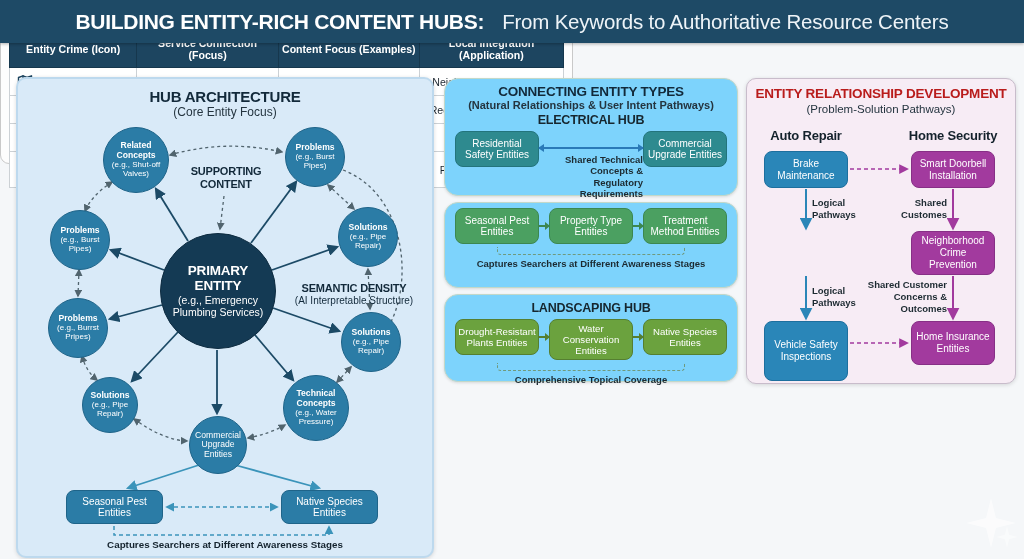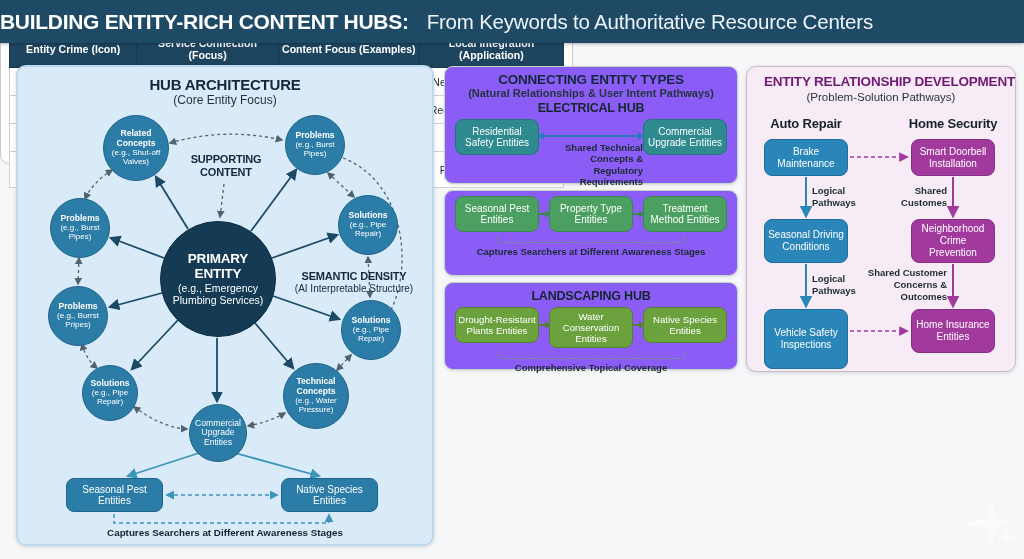--- a/index.html
+++ b/index.html
@@ -2,26 +2,26 @@
 <html><head>
 <meta charset="utf-8">
 <style>
   * { margin:0; padding:0; box-sizing:border-box; }
   html,body { width:1024px; height:559px; overflow:hidden; }
   body { font-family:"Liberation Sans", sans-serif; background:#f5f7f9; }
   #canvas { position:relative; width:1024px; height:559px; background:#f5f7f9; }
 
   
   #header-bar { position:absolute; left:0; top:0; width:1024px; height:43px;
-    background:#1e4a66; display:flex; align-items:center; justify-content:flex-start; gap:18px;
+    background:#1e4a66; display:flex; align-items:center; justify-content:center; gap:18px;
     box-shadow:0 1px 3px rgba(0,0,0,.3); }
   #header-bar .hb { color:#fff; font-weight:700; font-size:21px; letter-spacing:-.3px; }
   #header-bar .hr { color:#eef4f8; font-weight:400; font-size:20.5px; letter-spacing:-.2px; }
 
-  .panel { position:absolute; border-radius:10px; box-shadow:0 1px 4px rgba(0,0,0,.14); }
+  .panel { position:absolute; border-radius:10px; box-shadow:0 1px 4px rgba(0,0,0,.14);margin-top:12px; }
 
   
   #hub-panel { left:16px; top:65px; width:418px; height:481px;
     background:#d9eaf8; border:2px solid #bdd9ee; }
   #hub-panel .ptitle { position:absolute; top:9px; width:100%; text-align:center;
     font-weight:700; font-size:15px; color:#12293a; letter-spacing:-.2px; }
   #hub-panel .psub { position:absolute; top:26px; width:100%; text-align:center;
     font-size:12px; color:#24343f; }
   .wires { position:absolute; left:0; top:0; width:418px; height:481px; }
   .node { position:absolute; border-radius:50%; background:#2b7ca6; border:1px solid #1f6489;
@@ -37,21 +37,21 @@
   .flabel .ls { display:block; font-size:10px; }
   .hub-rect { position:absolute; width:97px; height:34px; background:#2b7ca6; border:1px solid #1f6489;
     border-radius:8px; color:#fff; font-size:10px; line-height:1.15; display:flex;
     align-items:center; justify-content:center; text-align:center; padding:2px; }
   #hub-caption { position:absolute; top:460px; width:100%; text-align:center;
     font-weight:700; font-size:9.8px; color:#14232e; }
 
   
   #connect-panel { left:444px; top:66px; width:294px; height:306px; border-radius:0;
     box-shadow:none; display:flex; flex-direction:column; gap:6px; }
-  .mid-card { background:#8b5cf6; border:1.5px solid #c2d8c9; border-radius:9px;
+  .mid-card { background:#7dd3fc; border:1.5px solid #c2d8c9; border-radius:14px;
     box-shadow:0 1px 3px rgba(0,0,0,.12); padding:5px 10px 4px; flex:0 0 auto; }
   #mid-card-1 { height:118px; }
   #mid-card-2 { height:86px; }
   #mid-card-3 { height:88px; }
   #connect-panel .ptitle { text-align:center; font-weight:700; font-size:13.5px;
     color:#12293a; letter-spacing:-.2px; }
   #connect-panel .psub { text-align:center; font-size:11px; color:#24343f; margin-bottom:2px;font-weight:bold; }
   .hub-name { text-align:center; font-weight:700; font-size:12.5px; color:#16262e;
     letter-spacing:-.2px; margin:1px 0 4px; }
   .mid-row { display:flex; align-items:flex-start; }
@@ -77,22 +77,22 @@
   .sarrow.green::after { border-left:5px solid #3c8750; }
   .sarrow.olive::after { border-left:5px solid #557f31; }
   .bracket { height:8px; margin:3px 42px 0; border-left:1.5px dashed #6f9a7d;
     border-right:1.5px dashed #6f9a7d; border-bottom:1.5px dashed #6f9a7d;
     border-radius:0 0 4px 4px; }
   .bracket-cap { margin-top:3px; font-weight:700; font-size:9.5px; color:#1c2a31; text-align:center; }
 
   
   #rel-panel { left:746px; top:66px; width:270px; height:306px;
     background:#f7ecf5; border:1.5px solid #c8bccb; }
-  #rel-panel .ptitle { position:absolute; top:7px; width:100%; text-align:right;
-    font-weight:700; font-size:13.5px; color:#701a75; letter-spacing:-.2px; }
+  #rel-panel .ptitle { position:absolute; top:7px; width:100%; text-align:center;
+    font-weight:700; font-size:13.5px; color:#b91c1c; letter-spacing:-.2px; }
   #rel-panel .psub { position:absolute; top:24px; width:100%; text-align:center;
     font-size:11.5px; color:#24343f; }
   .col-head { position:absolute; top:49px; width:100px; text-align:center;
     font-weight:700; font-size:13px; color:#14222c; letter-spacing:-.2px; }
   .rbox { position:absolute; width:84px; border-radius:8px; color:#fff; font-size:10px;
     line-height:1.2; display:flex; align-items:center; justify-content:center;
     text-align:center; padding:3px; }
   .rbox.blue { background:#2a86b8; border:1px solid #1d6f9e; }
   .rbox.purple { background:#a23a9e; border:1px solid #872f86; }
   .rlabel { position:absolute; font-weight:700; font-size:9.5px; color:#1c2a31; line-height:1.25; }
@@ -352,23 +352,20 @@
     <div class="rbox blue" style="left:17px; top:72px; height:37px;">
         <span>Brake Maintenance</span>
       </div>
     <div class="rbox purple" style="left:164px; top:72px; height:37px;">
         <span>Smart Doorbell Installation</span>
       </div>
 
     <div class="rlabel" style="left:65px; top:118px; width:56px;">Logical Pathways</div>
     <div class="rlabel" style="left:126px; top:118px; width:74px; text-align:right;">Shared Customes</div>
 
-    <div class="rbox blue" style="left:17px; top:152px; height:44px;">
-        <span>Seasonal Driving Conditions</span>
-      </div>
     <div class="rbox purple" style="left:164px; top:152px; height:44px;">
         <span>Neighborhood Crime Prevention</span>
       </div>
 
     <div class="rlabel" style="left:65px; top:206px; width:56px;">Logical Pathways</div>
     <div class="rlabel" style="left:108px; top:200px; width:92px; text-align:right;">Shared Customer Concerns &amp; Outcomes</div>
 
     <div class="rbox blue" style="left:17px; top:242px; height:60px;">
         <span>Vehicle Safety Inspections</span>
       </div>

